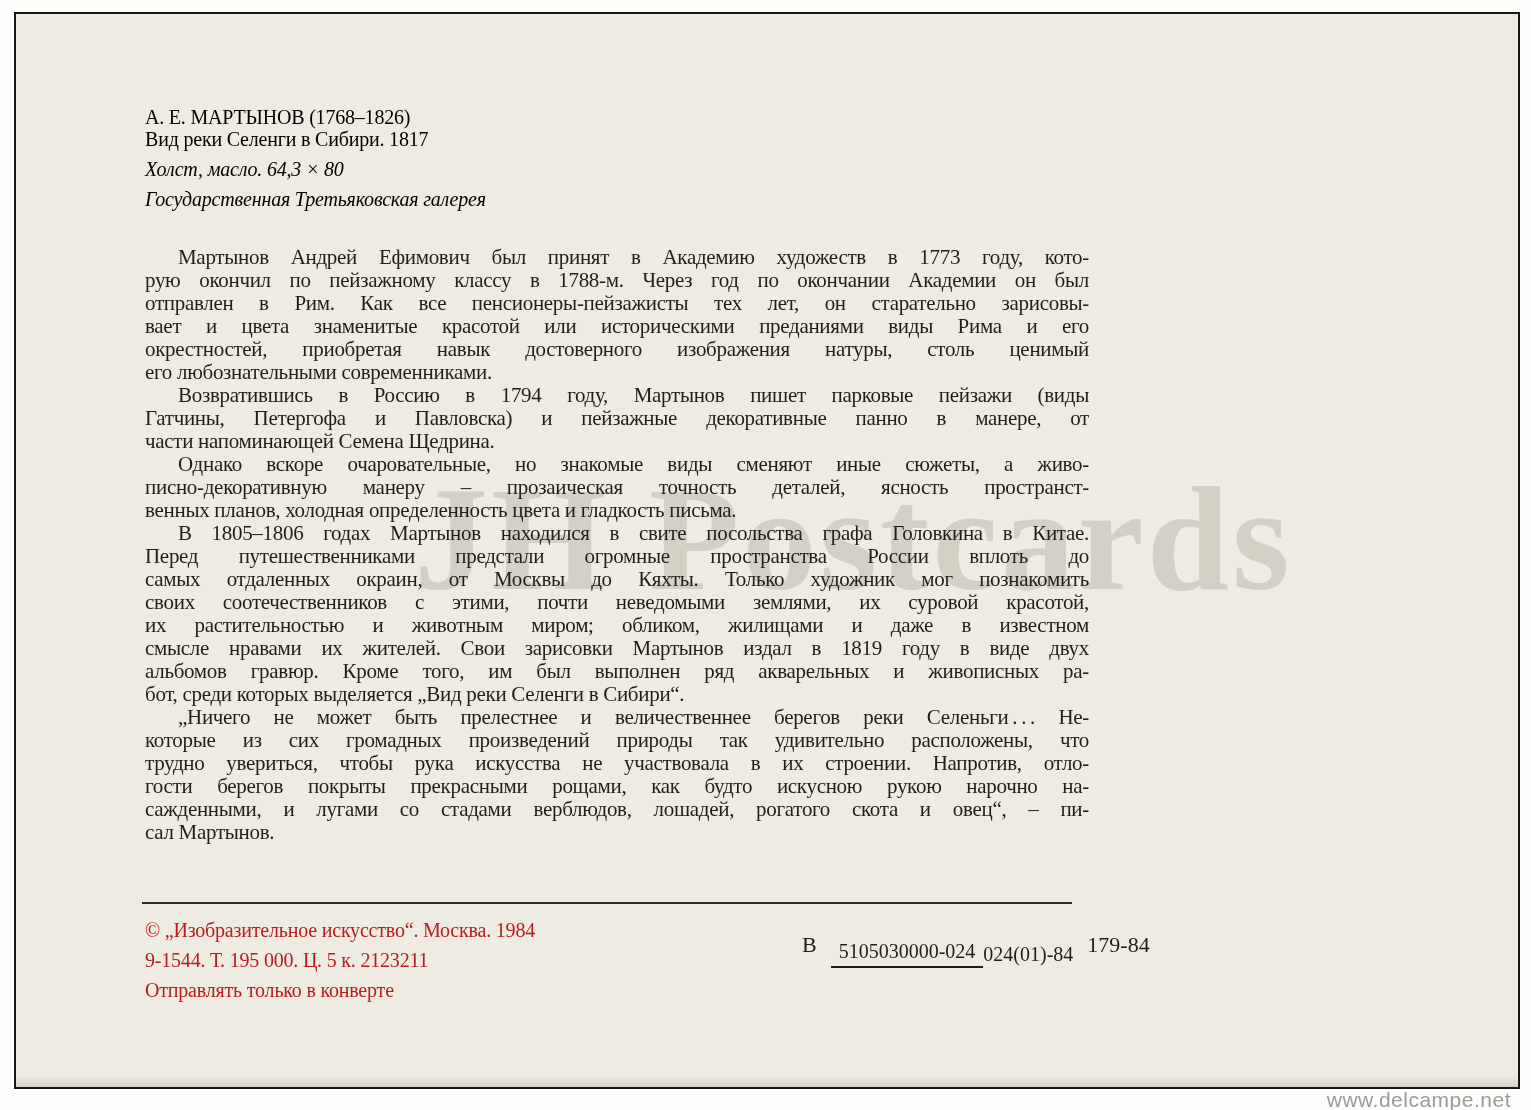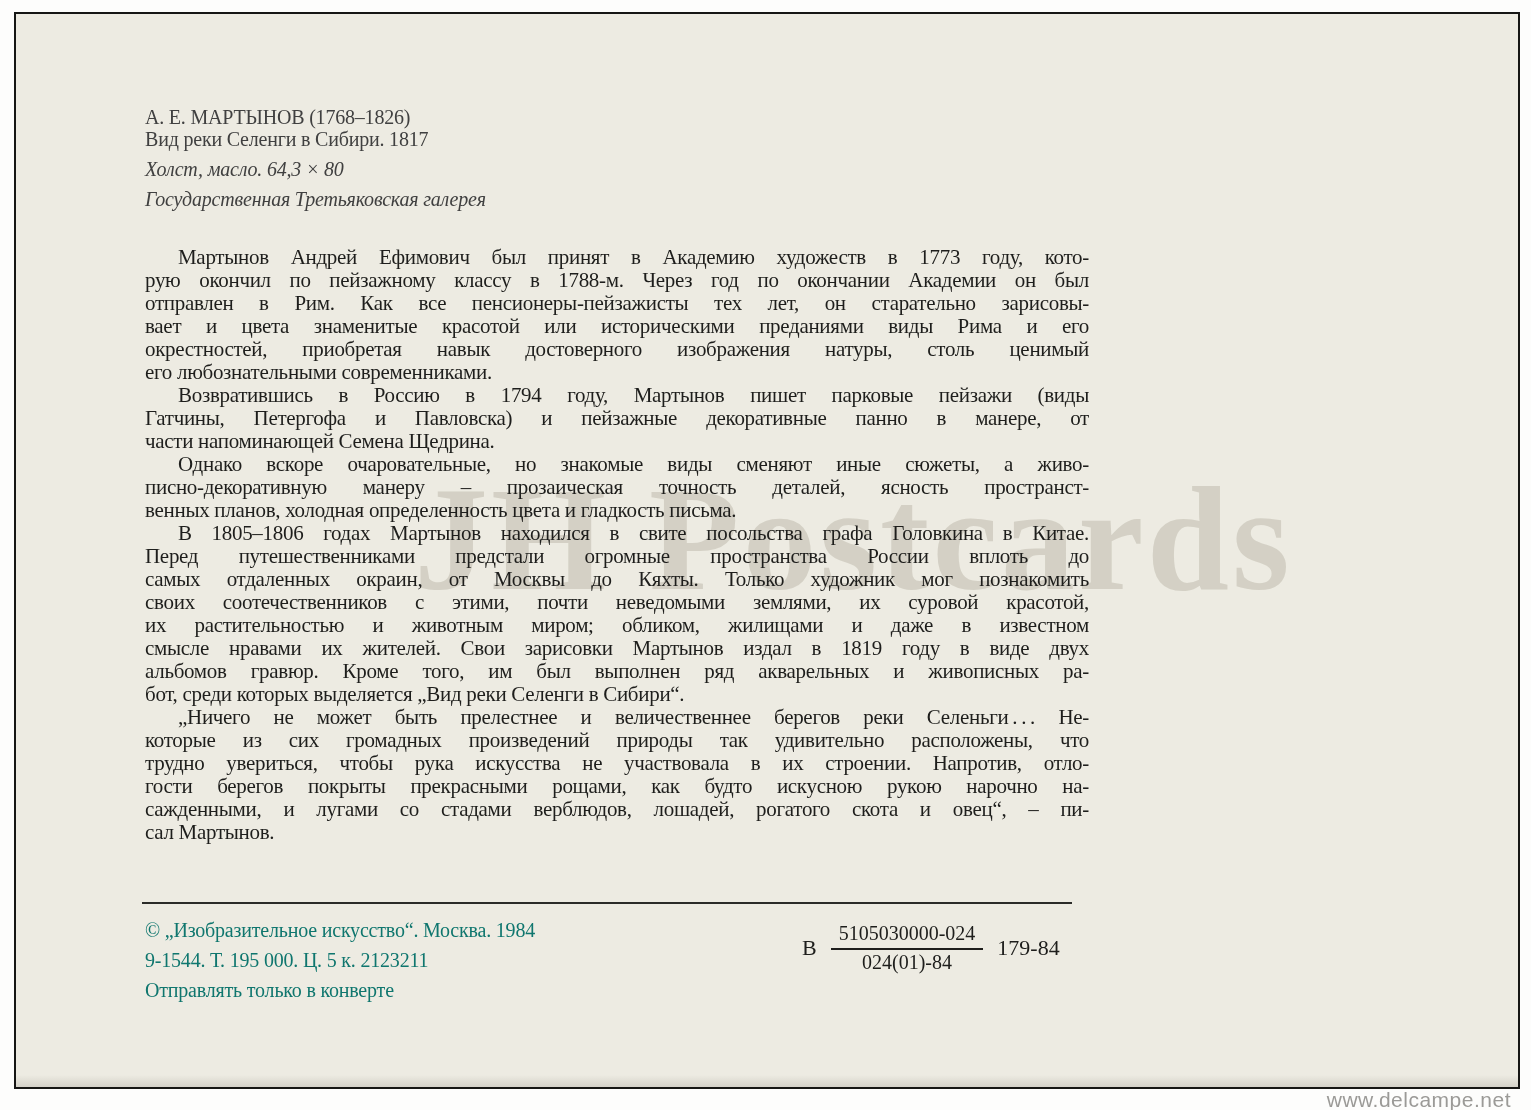--- a/index.html
+++ b/index.html
@@ -44,21 +44,21 @@
     letter-spacing: 3px;
     color: rgba(146,140,123,0.28);
     white-space: nowrap;
     user-select: none;
   }
   .header {
     position: absolute;
     left: 129px;
     top: 92px;
     z-index: 1;
-    color: #404040;
+    color: #000000;
   }
   .h-line {
     font-size: 20px;
     line-height: 22px;
     letter-spacing: -0.2px;
     white-space: nowrap;
   }
   .h-line.italic { font-style: italic; margin-top: 8px; }
   .body-text {
     position: absolute;
@@ -84,43 +84,44 @@
     width: 930px;
     height: 2px;
     background: #2b2b28;
     z-index: 1;
   }
   .footer-left {
     position: absolute;
     left: 129px;
     top: 901px;
     z-index: 1;
-    color: #0f766e;
+    color: #b91c1c;
   }
   .imprint-line {
     font-size: 20px;
     line-height: 30px;
     letter-spacing: -0.2px;
     white-space: nowrap;
   }
   .footer-right {
     position: absolute;
     left: 786px;
     top: 908px;
     z-index: 1;
     display: flex;
     align-items: center;
     gap: 14px;
     color: #1e1e1c;
   }
   .cat-prefix { font-size: 22px; }
   .fraction {
     display: inline-flex;
-    flex-direction: column;
+    flex-direction: row;
     align-items: center;
+    margin-top: 18px;
   }
   .fraction .num {
     font-size: 20px;
     padding: 0 8px 3px 8px;
     border-bottom: 2px solid #1e1e1c;
     white-space: nowrap;
   }
   .fraction .den {
     font-size: 20px;
     font-weight: normal;

